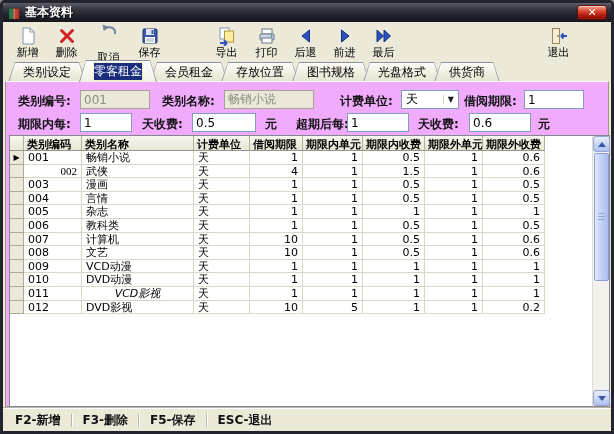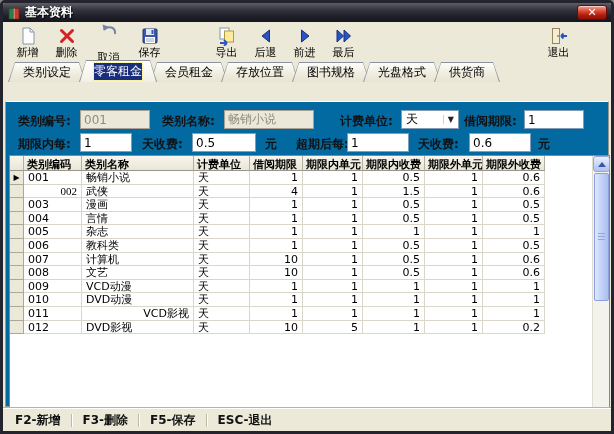--- a/index.html
+++ b/index.html
@@ -27,22 +27,22 @@
   .tabs{position:absolute;top:57px;left:2px;right:2px;height:22px;display:flex;align-items:flex-end;padding-left:3px;}
   .tab{position:relative;height:20px;margin-right:-7px;background:#8a929c;cursor:default;
     clip-path:polygon(7px 0,calc(100% - 7px) 0,100% 100%,0 100%);padding:1px 1px 0 1px;}
   .tab-inner{height:19px;background:linear-gradient(180deg,#fdfdfa 0%,#efecdd 60%,#e7e4d3 100%);
     clip-path:polygon(6px 0,calc(100% - 6px) 0,100% 100%,0 100%);
     display:flex;align-items:center;padding:0 14px;font-size:12px;color:#000;white-space:nowrap;}
   .tab.selected{height:22px;z-index:3;}
   .tab.selected .tab-inner{height:21px;background:linear-gradient(180deg,#fff 0%,#f2f0e4 100%);}
   .tab.selected .tab-label{background:#1a2e7e;color:#fff;outline:1px dotted #f0e8a0;outline-offset:0px;}
   
-  .page{position:absolute;top:78px;left:2px;right:2px;bottom:24px;background:#0369a1;
-    border:1px solid #9a988a;border-top:1px solid #fff;margin-top:20px;}
+  .page{position:absolute;top:78px;left:2px;right:2px;bottom:24px;background:#f0abfc;
+    border:1px solid #9a988a;border-top:1px solid #fff;}
   .flabel{position:absolute;font-size:12px;font-weight:bold;color:#111;white-space:nowrap;}
   .tb{position:absolute;height:19px;border:1px solid #7f9db9;background:#fff;color:#000;font-size:12px;
     font-family:"DejaVu Sans","Liberation Sans",sans-serif;padding:0 3px;}
   .tb.ro{background:#ebe8da;color:#8f8c80;border-color:#a8a western;}
   .tb.ro{background:#ebe8da;color:#8f8c80;border-color:#a5a293;}
   .combo{position:absolute;height:19px;border:1px solid #7f9db9;background:#fff;display:flex;align-items:center;
     font-size:12px;padding-left:4px;}
   .combo-arrow{margin-left:auto;font-size:8px;color:#222;padding:0 4px;border-left:1px solid #d5d2c4;}
   
   .grid{position:absolute;left:3px;top:53px;width:601px;height:272px;background:#fff;border:1px solid #828790;}
@@ -136,20 +136,31 @@
       <div class="tbtn" style="margin-left: 40px;">
         <span class="ticon">
           <svg viewBox="0 0 20 20">
             <rect x="3" y="2" width="9" height="11" fill="#fff" stroke="#8496a8"></rect>
             <rect x="7.5" y="5" width="9" height="11" fill="#ffeb9c" stroke="#b09940"></rect>
             <path d="M3 17h7m0 0l-3-3m3 3l-3 3" stroke="#2a57c6" stroke-width="1.8" fill="none"></path>
           </svg>
         </span>
         <span class="tlabel">导出</span>
       </div>
+      <div class="tbtn" style="margin-left: 3px;">
+        <span class="ticon">
+          <svg viewBox="0 0 20 20">
+            <rect x="5" y="3" width="10" height="5" fill="#fff" stroke="#68798a"></rect>
+            <rect x="3" y="8" width="14" height="6" rx="1" fill="#cdd6e2" stroke="#68798a"></rect>
+            <rect x="5" y="12" width="10" height="5" fill="#fff" stroke="#68798a"></rect>
+            <circle cx="14.5" cy="10" r="1" fill="#44aa66"></circle>
+          </svg>
+        </span>
+        <span class="tlabel">打印</span>
+      </div>
       <div class="tbtn" style="margin-left: 2px;">
         <span class="ticon">
           <svg viewBox="0 0 20 20">
             <path d="M13.5 4L6 10l7.5 6z" fill="#2a52c0" stroke="#16317e"></path>
           </svg>
         </span>
         <span class="tlabel">后退</span>
       </div>
       <div class="tbtn" style="margin-left: 2px;">
         <span class="ticon">
@@ -360,21 +371,21 @@
             <div class="gcell" style="width: 56px; text-align: left;">天</div>
             <div class="gcell" style="width: 53px; text-align: right;">1</div>
             <div class="gcell" style="width: 60px; text-align: right;">1</div>
             <div class="gcell" style="width: 62px; text-align: right;">1</div>
             <div class="gcell" style="width: 58px; text-align: right;">1</div>
             <div class="gcell" style="width: 62px; text-align: right;">1</div>
           </div>
           <div class="grow">
             <div class="selcell" style="width: 14px;"></div>
             <div class="gcell" style="width: 58px; text-align: left;">011</div>
-            <div class="gcell" style="width: 112px; text-align: right;">VCD影视</div>
+            <div class="gcell" style="width: 112px; text-align: center; font-style: italic;">VCD影视</div>
             <div class="gcell" style="width: 56px; text-align: left;">天</div>
             <div class="gcell" style="width: 53px; text-align: right;">1</div>
             <div class="gcell" style="width: 60px; text-align: right;">1</div>
             <div class="gcell" style="width: 62px; text-align: right;">1</div>
             <div class="gcell" style="width: 58px; text-align: right;">1</div>
             <div class="gcell" style="width: 62px; text-align: right;">1</div>
           </div>
           <div class="grow">
             <div class="selcell" style="width: 14px;"></div>
             <div class="gcell" style="width: 58px; text-align: left;">012</div>

